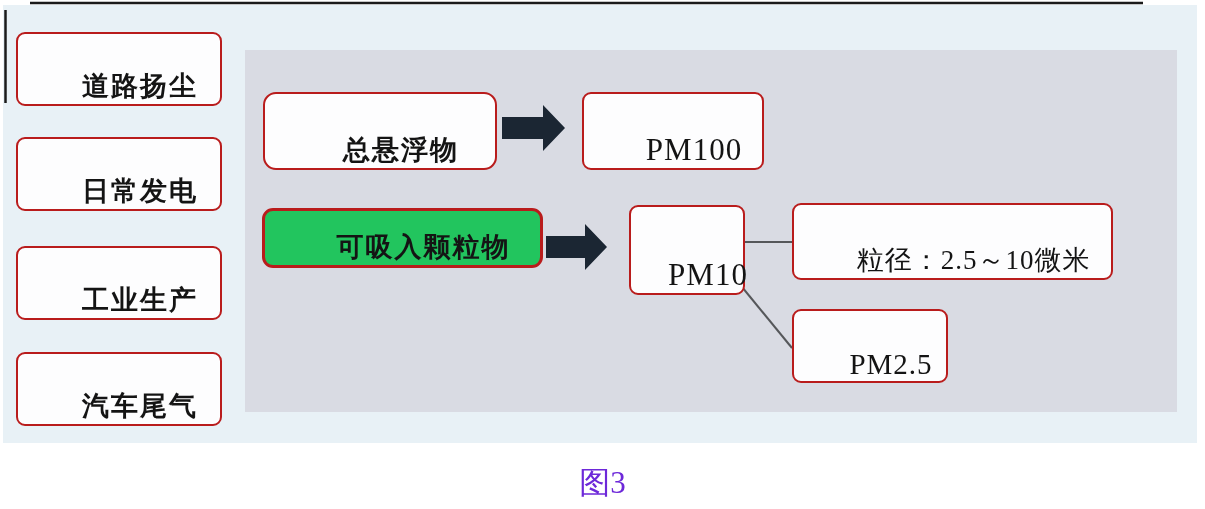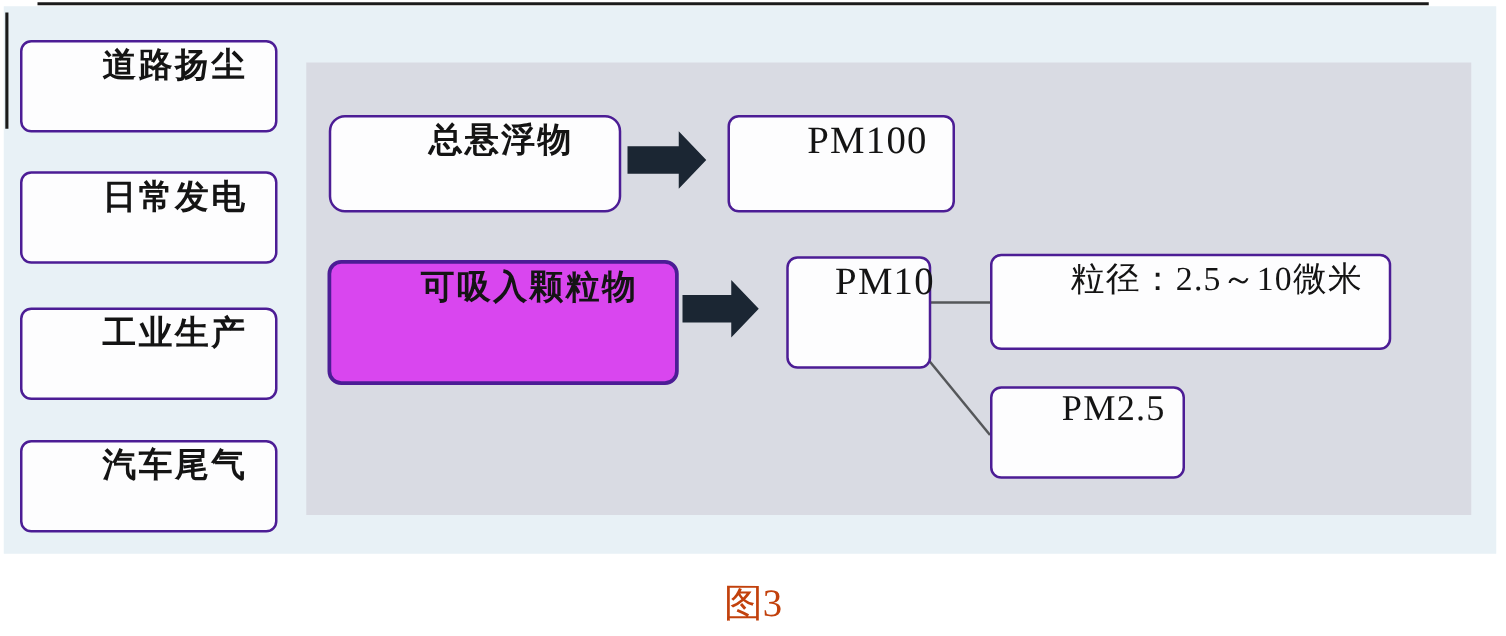--- a/index.html
+++ b/index.html
@@ -21,24 +21,24 @@
   .panel {
     position: absolute;
     left: 245px; top: 50px;
     width: 932px; height: 362px;
     background: #d9dbe3;
   }
   .node {
     position: absolute;
     box-sizing: border-box;
     background: #fdfdfe;
-    border: 2px solid #4c1d95;
+    border: 2px solid #b91c1c;
     border-radius: 9px;
     display: flex;
-    align-items: flex-start;
+    align-items: flex-end;
     justify-content: center;
     z-index: 3;
     padding-left: 42px;
   }
   .label-cn {
     font-weight: bold;
     font-size: 27px;
     letter-spacing: 2px;
     font-family: "Liberation Sans", sans-serif;
   }
@@ -48,22 +48,22 @@
     letter-spacing: 1px;
   }
   .src-box { left: 16px; width: 206px; height: 74px; }
   .src-1 { top: 32px; }
   .src-2 { top: 137px; }
   .src-3 { top: 246px; }
   .src-4 { top: 352px; }
 
   .box-tsp   { left: 263px; top: 92px;  width: 234px; height: 78px; border-radius: 13px; }
   .box-pm100 { left: 582px; top: 92px;  width: 182px; height: 78px; }
-  .box-inh   { left: 262px; top: 208px; width: 281px; height: 100px;
-               background: #d946ef; border-width: 3px; border-radius: 11px; }
+  .box-inh   { left: 262px; top: 208px; width: 281px; height: 60px;
+               background: #22c55e; border-width: 3px; border-radius: 11px; }
   .box-pm10  { left: 617px; top: 205px; width: 116px; height: 90px; margin-left: 12px; }
   .box-size  { left: 792px; top: 203px; width: 321px; height: 77px; }
   .box-pm25  { left: 792px; top: 309px; width: 156px; height: 74px; }
   .box-size .label-size {
     font-family: "Liberation Serif", serif;
     font-size: 27px;
     letter-spacing: 1px;
   }
   .box-pm25 .label-serif { font-size: 29px; }
 
@@ -74,21 +74,21 @@
     z-index: 2;
     pointer-events: none;
   }
   .caption {
     position: absolute;
     left: 0; top: 462px;
     width: 1205px;
     text-align: center;
     font-family: "Liberation Serif", serif;
     font-size: 31px;
-    color: #c2410c;
+    color: #6d28d9;
     z-index: 3;
   }
 </style>
 </head>
 <body>
 
 <div class="canvas">
 
   <div class="bg-blue"></div>
 

